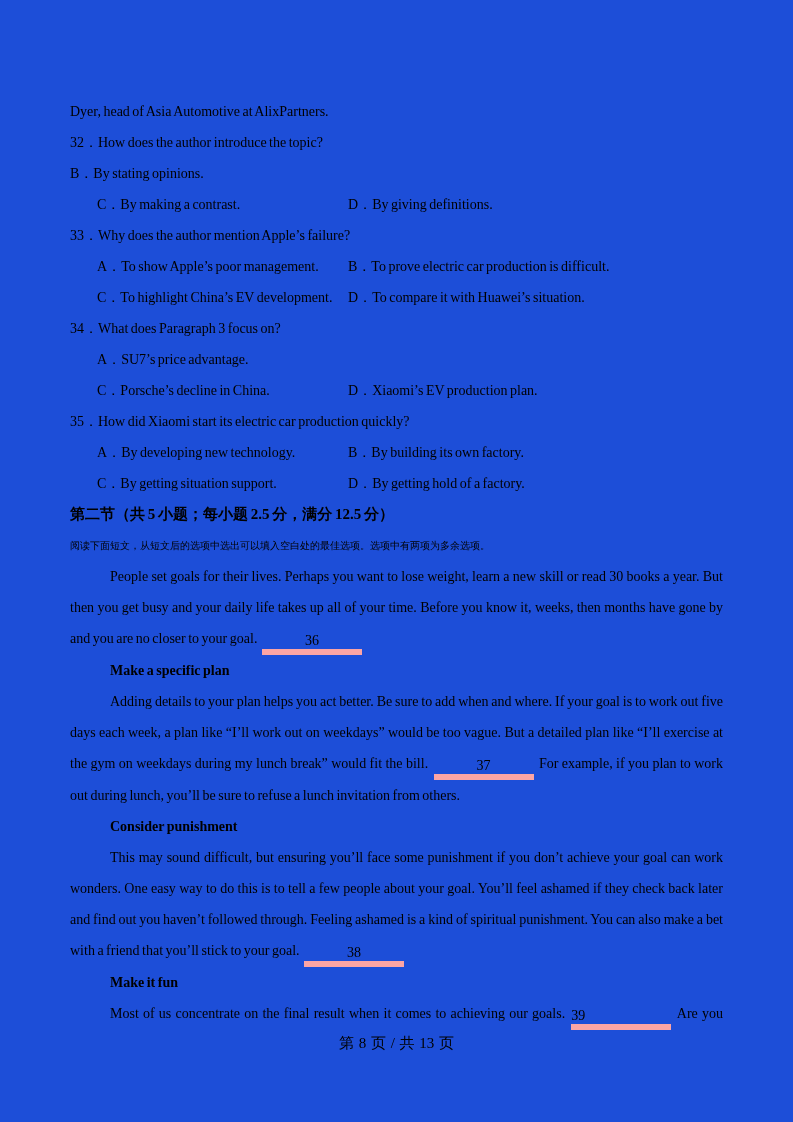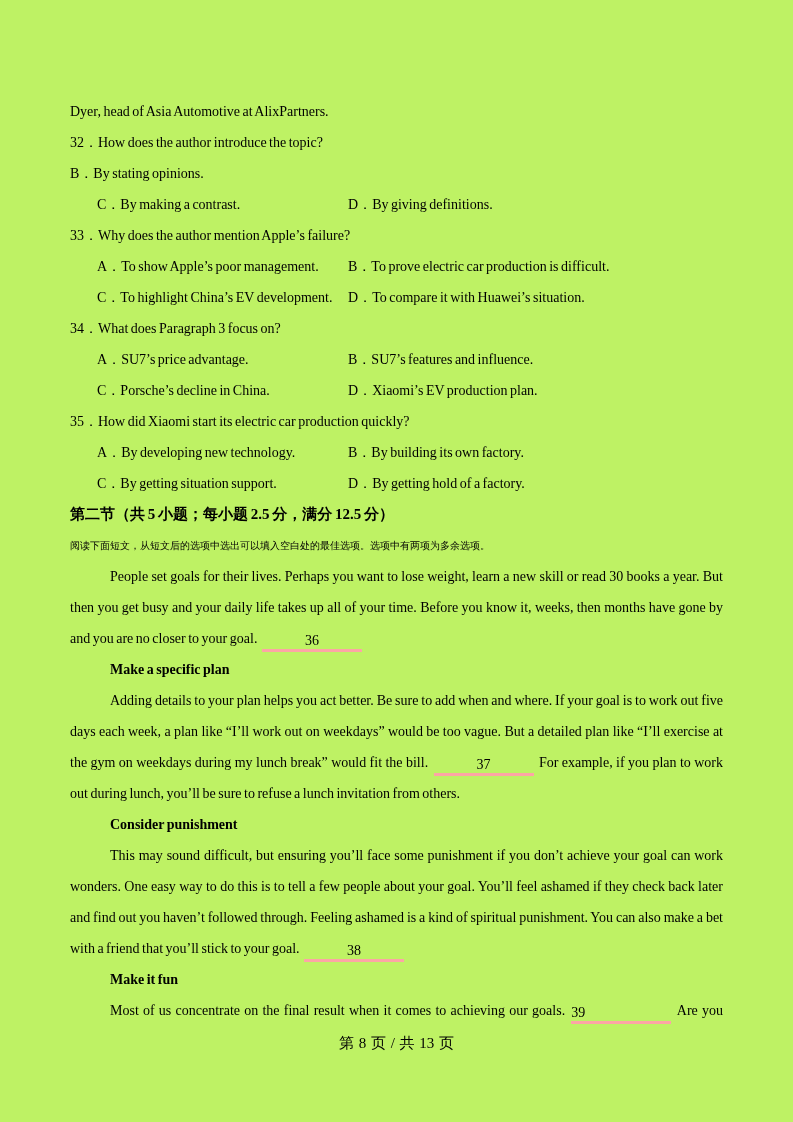--- a/index.html
+++ b/index.html
@@ -1,34 +1,34 @@
 <!DOCTYPE html>
 <html><head>
 <meta charset="utf-8">
 <style>
   html,body{margin:0;padding:0;background:#ffffff;}
   .page{
-    position:relative;width:793px;height:1122px;background:#bef264;overflow:hidden;
+    position:relative;width:793px;height:1122px;background:#1d4ed8;overflow:hidden;
     font-family:"Liberation Serif","DejaVu Serif",serif;font-size:14px;color:#000;
     word-spacing:-1px;
   }
   .content{position:absolute;left:70px;top:96px;width:653px;}
   .line{line-height:31px;}
   .q-stem{line-height:31px;}
   .opt-row{display:flex;line-height:31px;}
   .opt-cell{padding-left:27px;}
   .opt-cell.first{flex:none;width:278px;box-sizing:border-box;}
   .opt-cell.second{flex:1;padding-left:0;}
   .sec-heading{font-weight:bold;font-size:15px;line-height:31px;}
   .instructions{font-size:10px;line-height:31px;}
   .para{line-height:31px;text-align:justify;text-indent:40px;}
   .para.justify-last{text-align-last:justify;}
   .sub-heading{font-weight:bold;line-height:31px;text-indent:40px;}
   .blank{
-    display:inline-block;width:100px;border-bottom:3px solid #fca5a5;
+    display:inline-block;width:100px;border-bottom:6px solid #fca5a5;
     text-align:center;line-height:16px;vertical-align:-2px;margin:0 2px;text-indent:0;
   }
   .footer{
     position:absolute;left:0;top:1034px;width:100%;text-align:center;
     font-size:15px;word-spacing:1px;
   }
 </style>
 </head>
 <body>
 
@@ -49,21 +49,20 @@
           <div class="opt-cell first"><span class="opt-label">A．</span><span class="opt-text">To show Apple’s poor management.</span></div>
           <div class="opt-cell second"><span class="opt-label">B．</span><span class="opt-text">To prove electric car production is difficult.</span></div>
         </div>
         <div class="opt-row">
           <div class="opt-cell first"><span class="opt-label">C．</span><span class="opt-text">To highlight China’s EV development.</span></div>
           <div class="opt-cell second"><span class="opt-label">D．</span><span class="opt-text">To compare it with Huawei’s situation.</span></div>
         </div>
         <div class="line q-stem"><span class="q-num">34．</span><span class="q-text">What does Paragraph 3 focus on?</span></div>
         <div class="opt-row">
           <div class="opt-cell first"><span class="opt-label">A．</span><span class="opt-text">SU7’s price advantage.</span></div>
-          <div class="opt-cell second"><span class="opt-label">B．</span><span class="opt-text">SU7’s features and influence.</span></div>
         </div>
         <div class="opt-row">
           <div class="opt-cell first"><span class="opt-label">C．</span><span class="opt-text">Porsche’s decline in China.</span></div>
           <div class="opt-cell second"><span class="opt-label">D．</span><span class="opt-text">Xiaomi’s EV production plan.</span></div>
         </div>
         <div class="line q-stem"><span class="q-num">35．</span><span class="q-text">How did Xiaomi start its electric car production quickly?</span></div>
         <div class="opt-row">
           <div class="opt-cell first"><span class="opt-label">A．</span><span class="opt-text">By developing new technology.</span></div>
           <div class="opt-cell second"><span class="opt-label">B．</span><span class="opt-text">By building its own factory.</span></div>
         </div>

